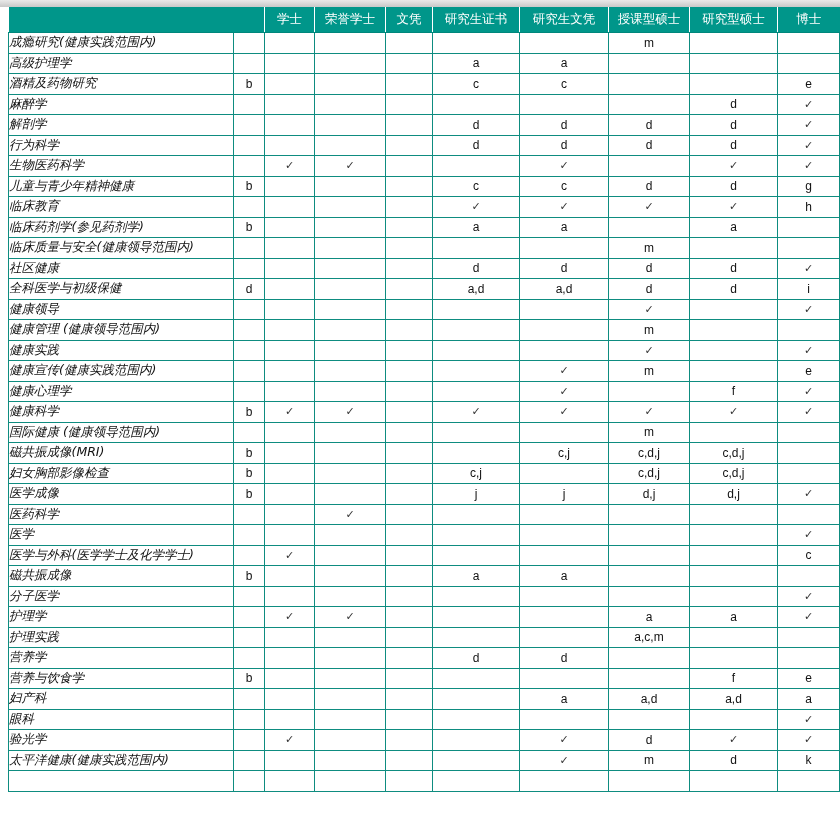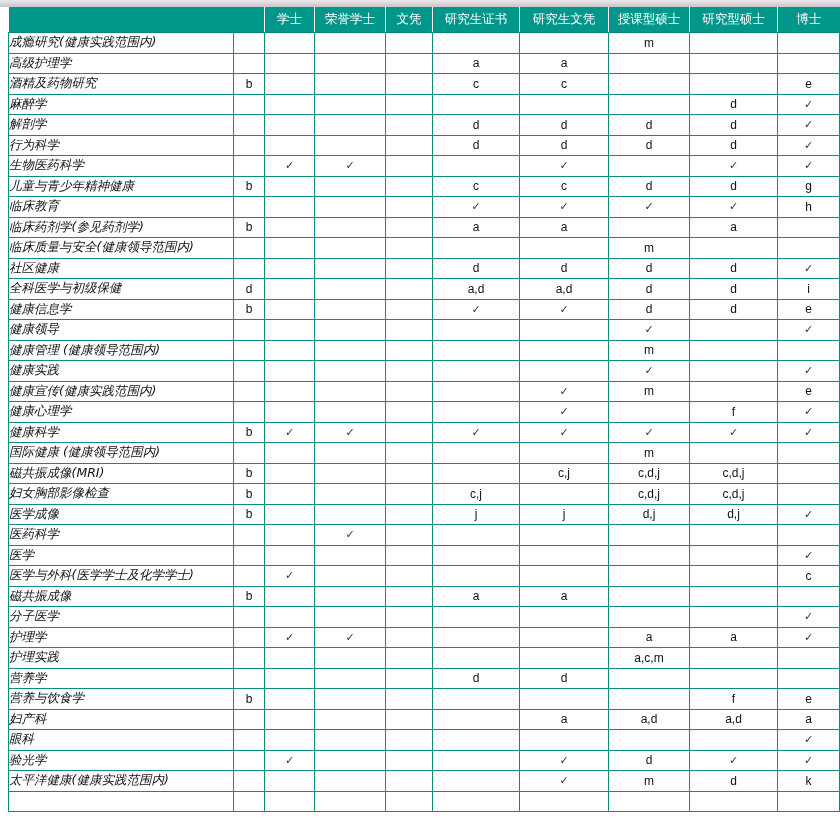--- a/index.html
+++ b/index.html
@@ -197,32 +197,20 @@
         <td></td>
         <td></td>
         <td></td>
         <td>a,d</td>
         <td>a,d</td>
         <td>d</td>
         <td>d</td>
         <td>i</td>
       </tr>
       <tr>
-        <td class="name">健康信息学</td>
-        <td>b</td>
-        <td></td>
-        <td></td>
-        <td></td>
-        <td class="chk">✓</td>
-        <td class="chk">✓</td>
-        <td>d</td>
-        <td>d</td>
-        <td>e</td>
-      </tr>
-      <tr>
         <td class="name">健康领导</td>
         <td></td>
         <td></td>
         <td></td>
         <td></td>
         <td></td>
         <td></td>
         <td class="chk">✓</td>
         <td></td>
         <td class="chk">✓</td>

